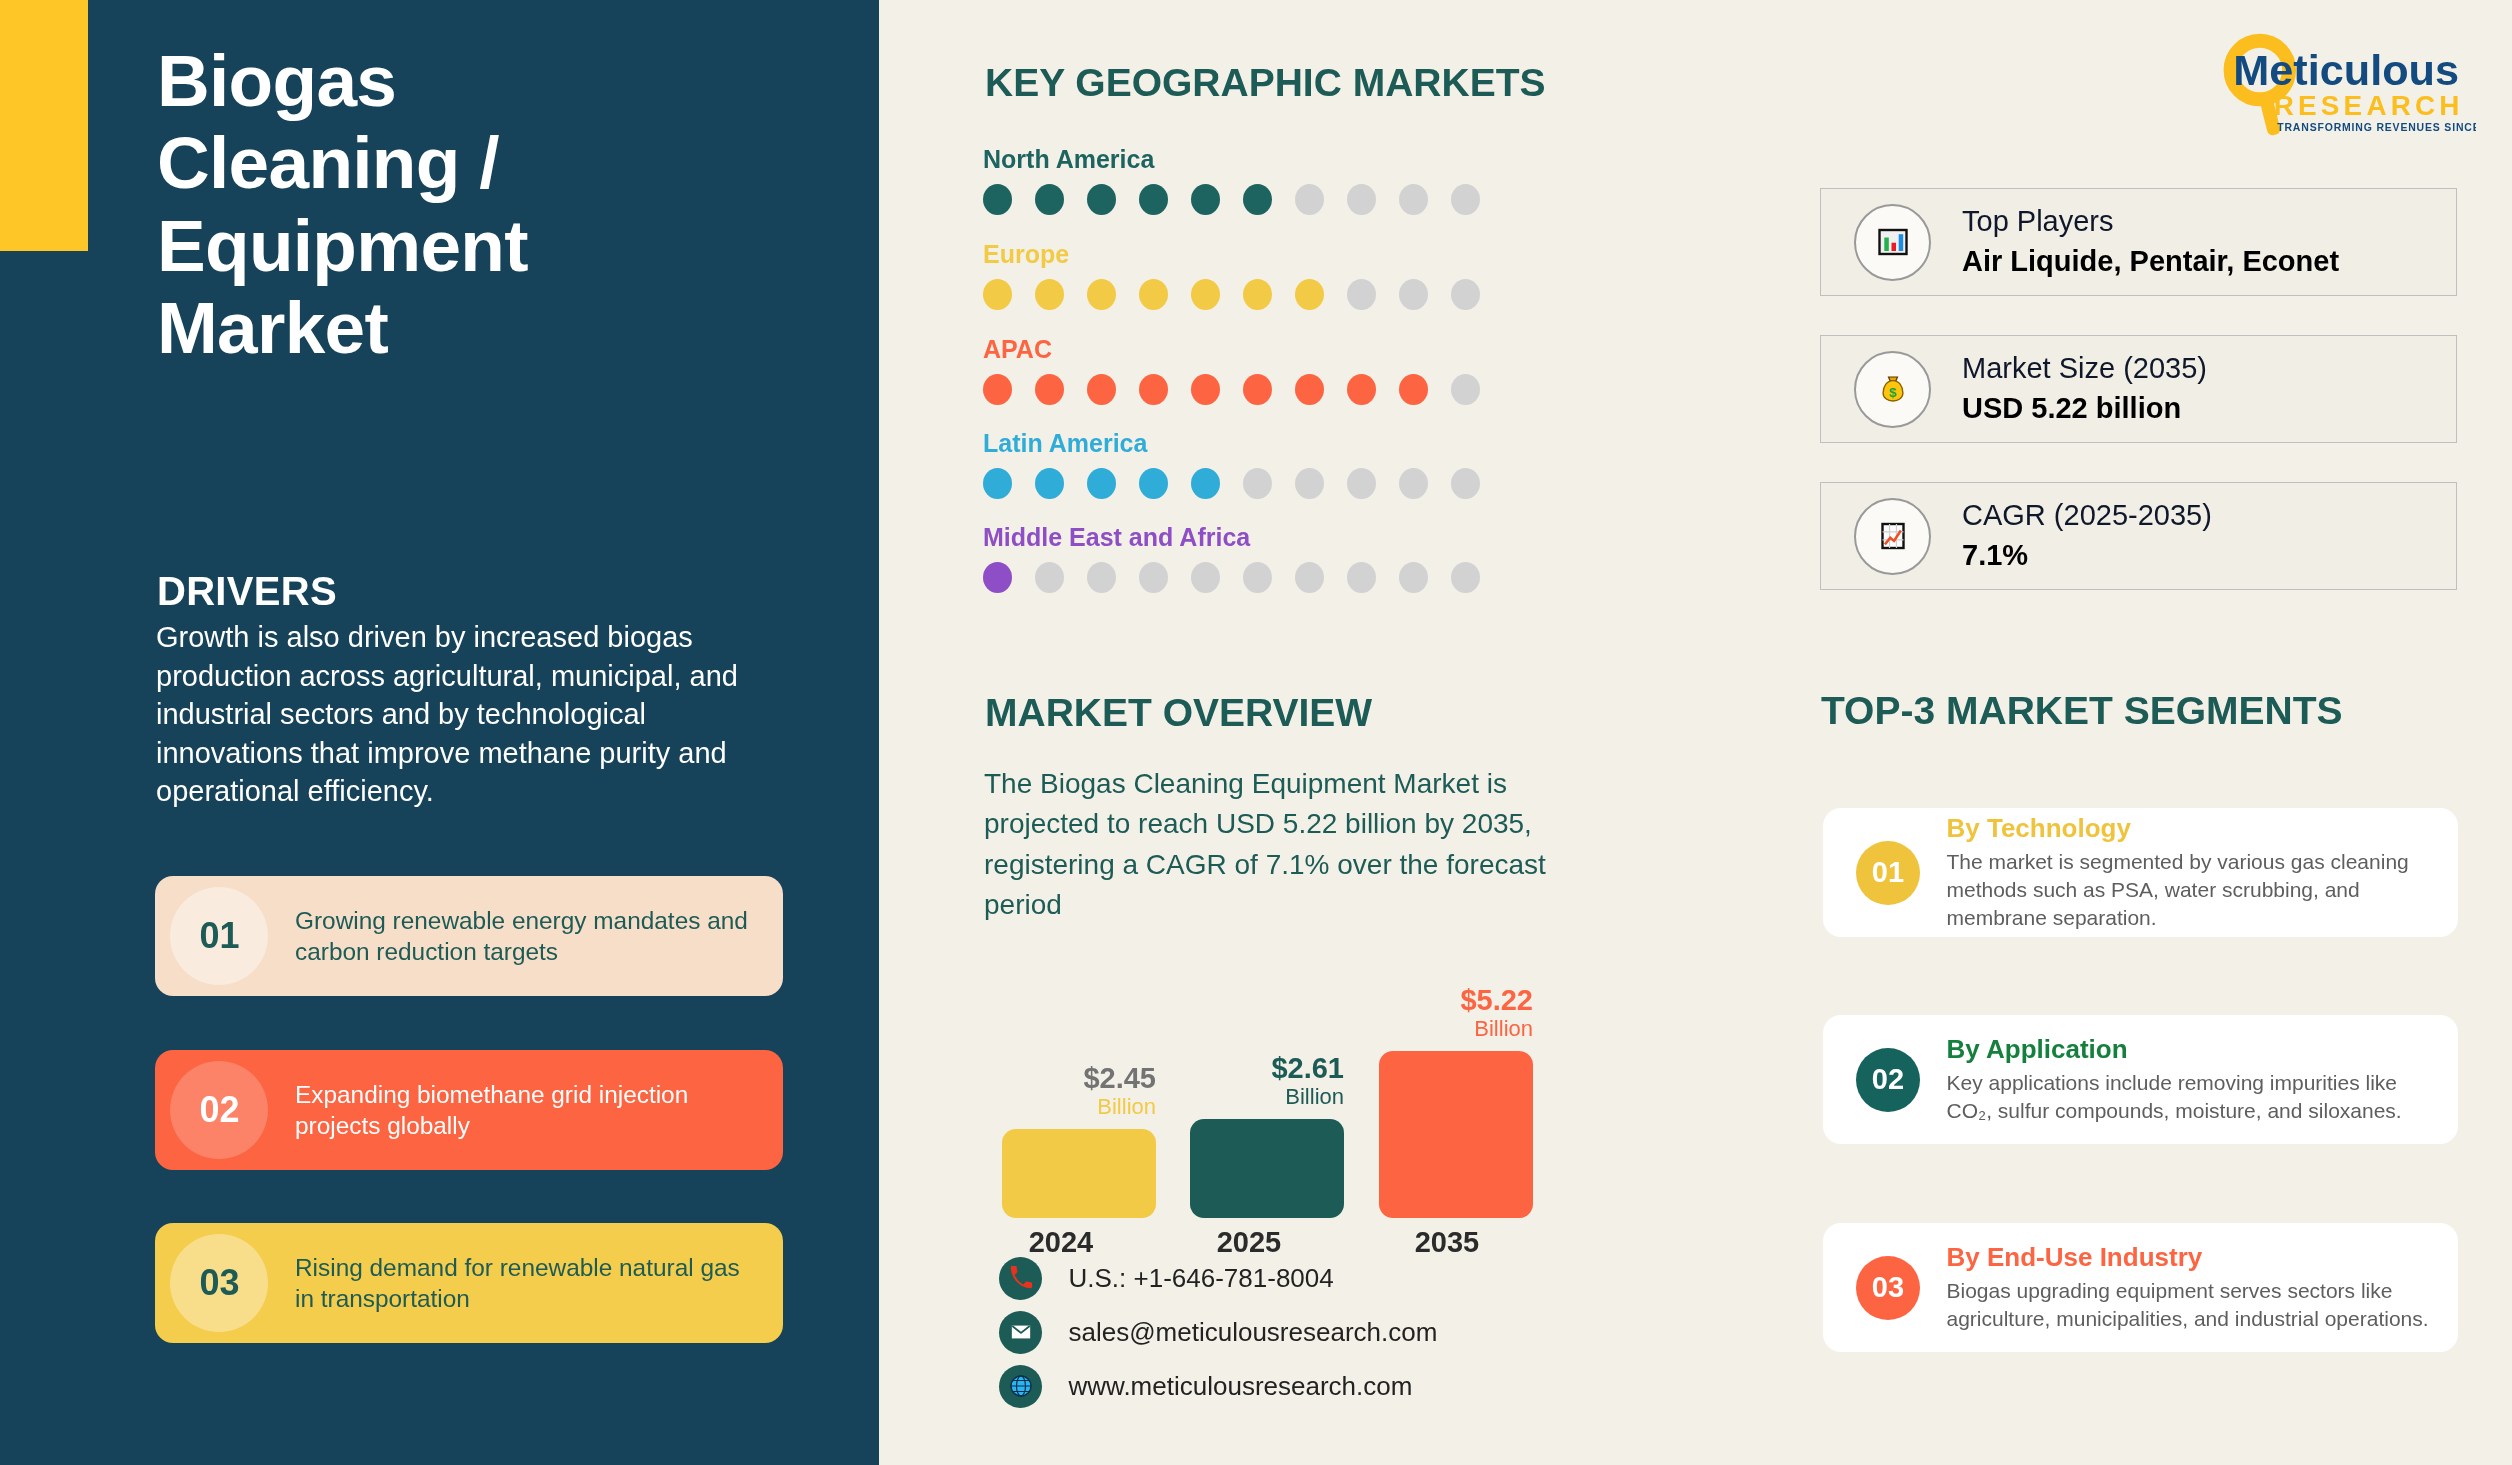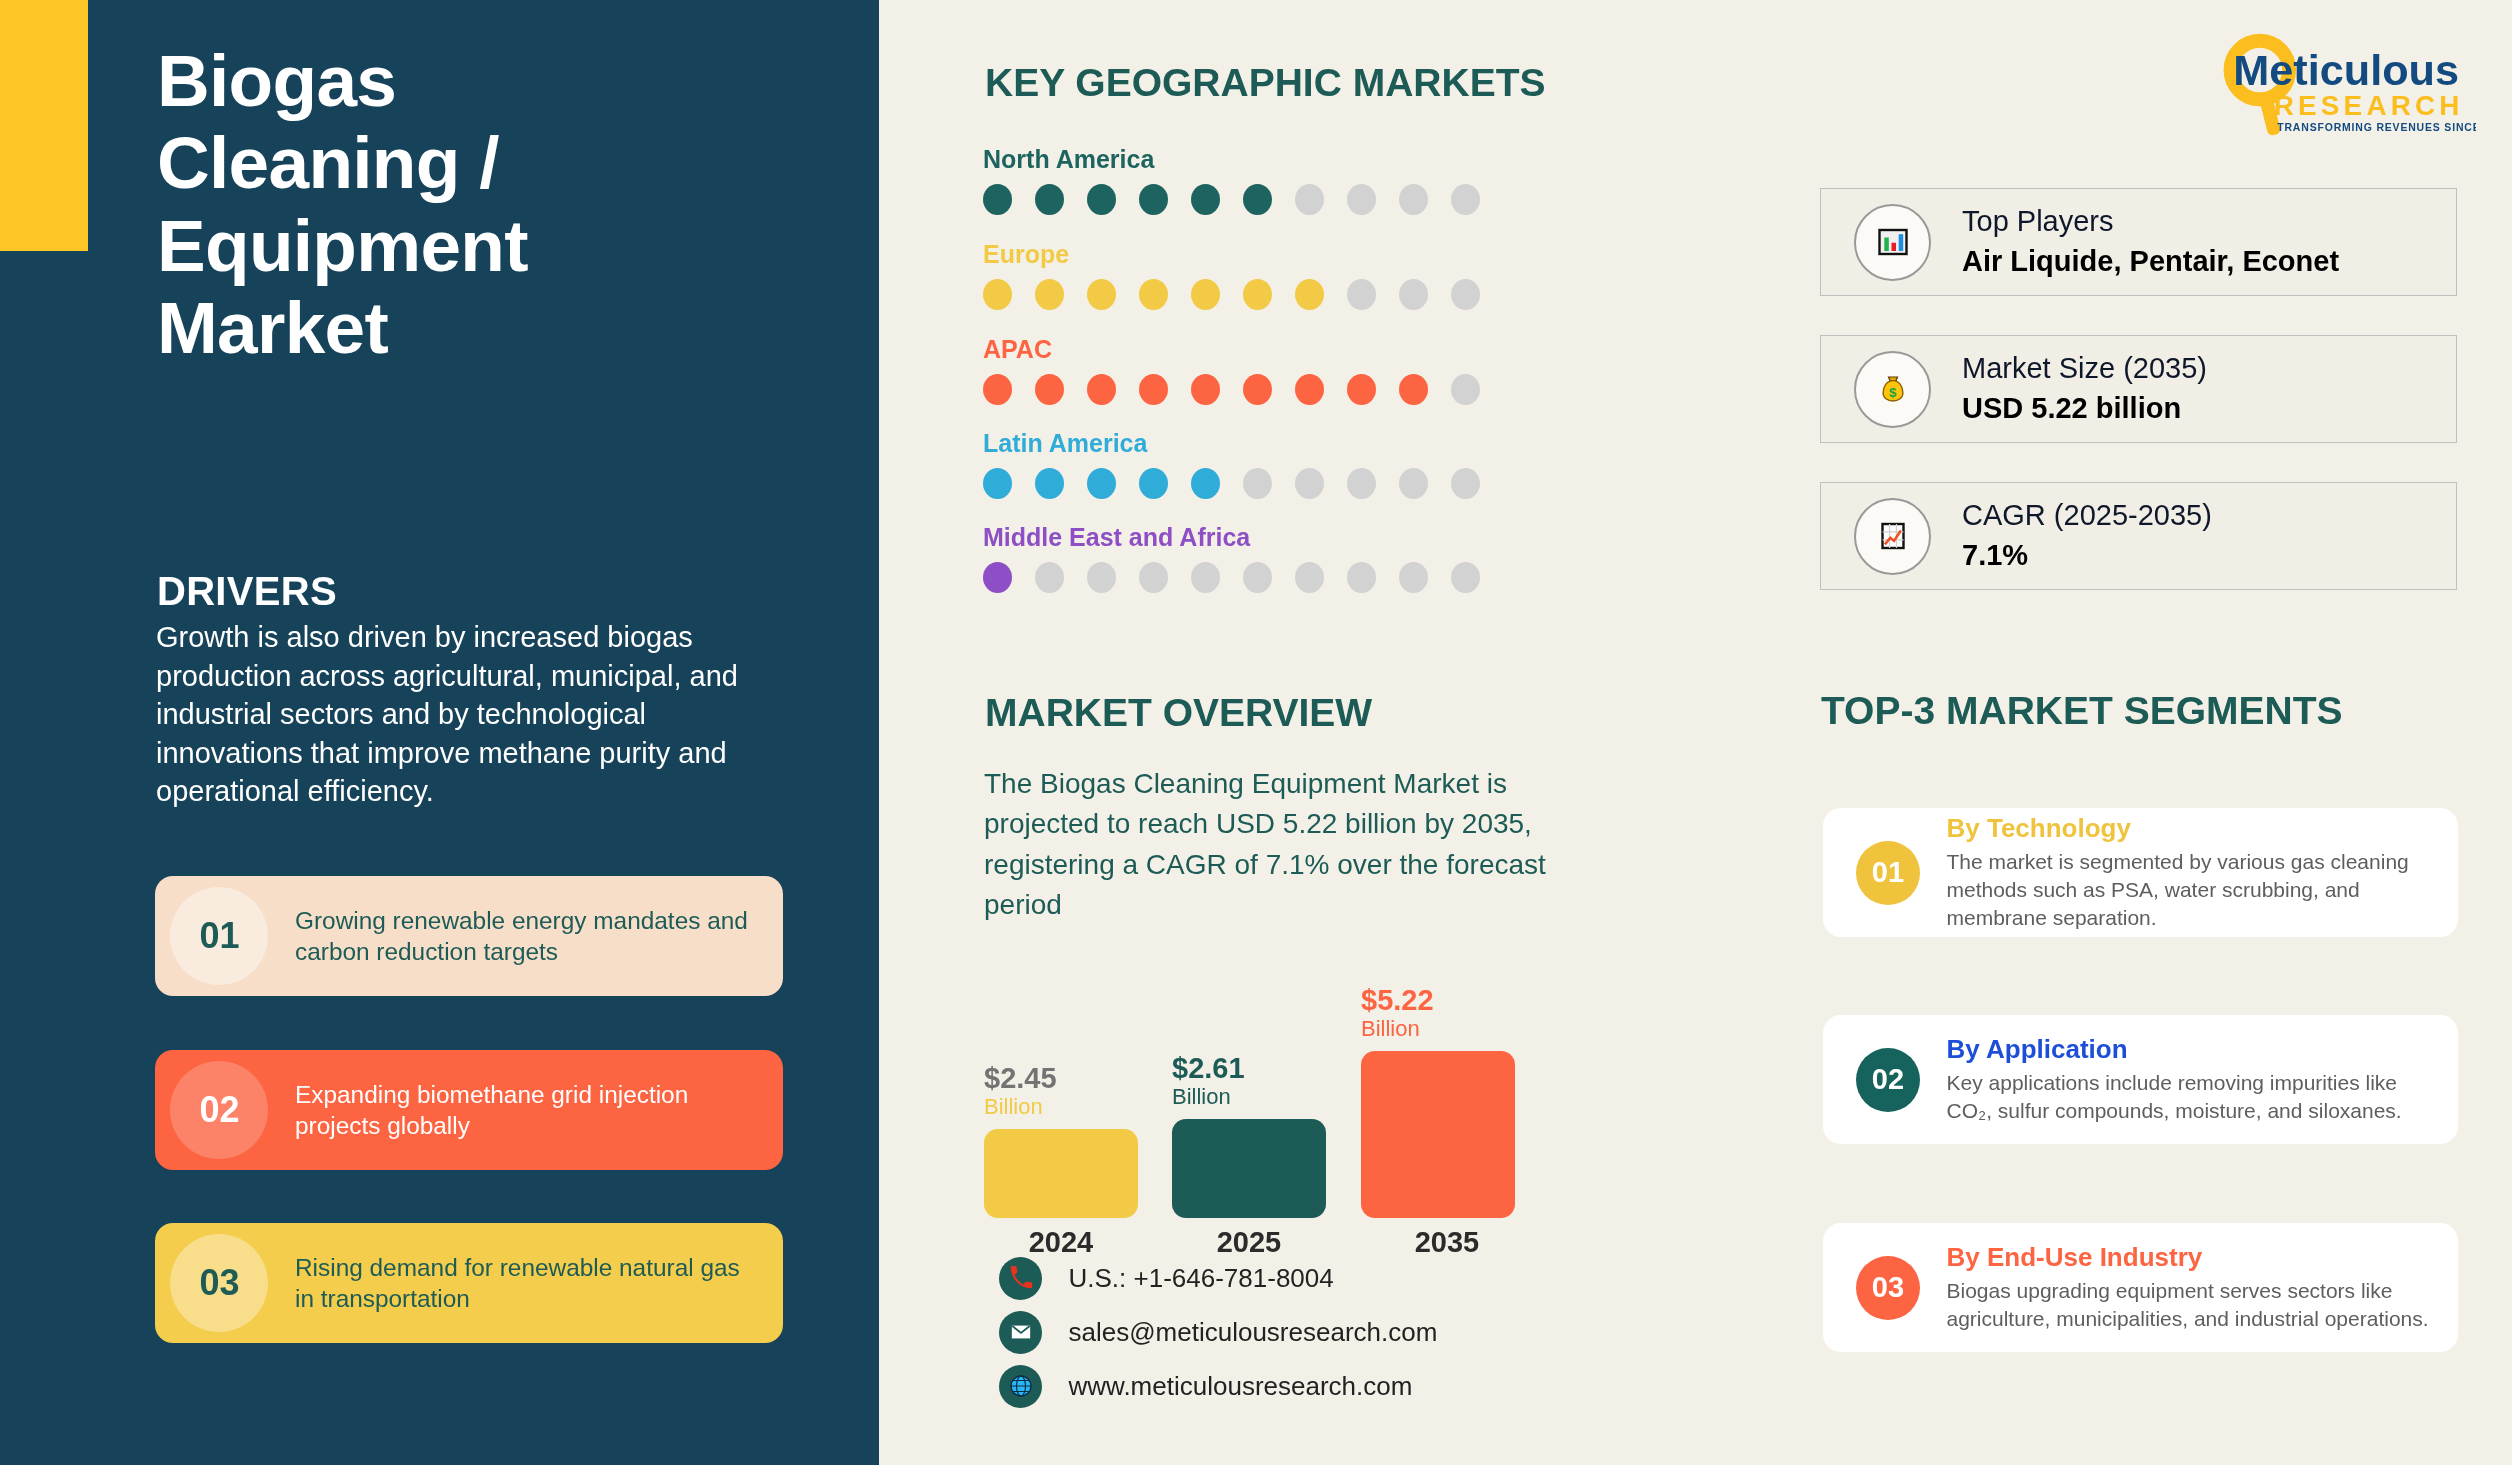--- a/index.html
+++ b/index.html
@@ -60,21 +60,21 @@
   .dot{width:29px;height:31px;border-radius:50%;background:#D2D2D2;}
 
   .mo-head{left:985px;top:691px;}
   .mo-body{
     position:absolute;left:984px;top:764px;width:607px;
     color:#1D5B56;font-size:28px;line-height:1.44;
   }
 
   
   .chart{position:absolute;left:984px;top:949px;width:558px;height:328px;}
-  .bar-col{position:absolute;bottom:59px;width:172px;display:flex;flex-direction:column;align-items:flex-start;}
+  .bar-col{position:absolute;bottom:59px;width:172px;display:flex;flex-direction:column;align-items:flex-end;}
   .bar-val{font-size:29px;font-weight:bold;line-height:1.0;}
   .bar-unit{font-size:22px;line-height:1.25;margin-bottom:8.4px;}
   .bar{width:154px;border-radius:14px;}
   .bar-year{position:absolute;bottom:18px;width:154px;text-align:center;font-size:29px;font-weight:bold;color:#2B2B2B;}
 
   
   .contacts{position:absolute;left:999px;top:1251px;}
   .contact-row{display:flex;align-items:center;height:54px;}
   .c-icon{width:43px;height:43px;border-radius:50%;background:#1D5B56;flex:0 0 43px;display:flex;align-items:center;justify-content:center;margin-right:26.5px;}
   .c-text{font-size:26px;color:#222222;}
@@ -111,21 +111,21 @@
     width:64px;height:64px;border-radius:50%;margin-left:33px;flex:0 0 64px;
     display:flex;align-items:center;justify-content:center;
     color:#ffffff;font-size:29px;font-weight:bold;
   }
   .sg1 .sg-badge{background:#F0C33C;}
   .sg2 .sg-badge{background:#16625C;}
   .sg3 .sg-badge{background:#FC6442;}
   .sg-body{margin-left:26.5px;padding-right:28px;}
   .sg-title{font-size:26px;font-weight:bold;line-height:1.2;margin-bottom:4.2px;}
   .sg1 .sg-title{color:#F0C33C;}
-  .sg2 .sg-title{color:#1d4ed8;}
+  .sg2 .sg-title{color:#15803d;}
   .sg3 .sg-title{color:#FC6442;}
   .sg-desc{font-size:21px;line-height:1.33;color:#5E5E5E;}
 </style>
 </head>
 <body>
 
 <div class="page">
 
   <div class="navy-panel"></div>
   <div class="yellow-accent"></div>

